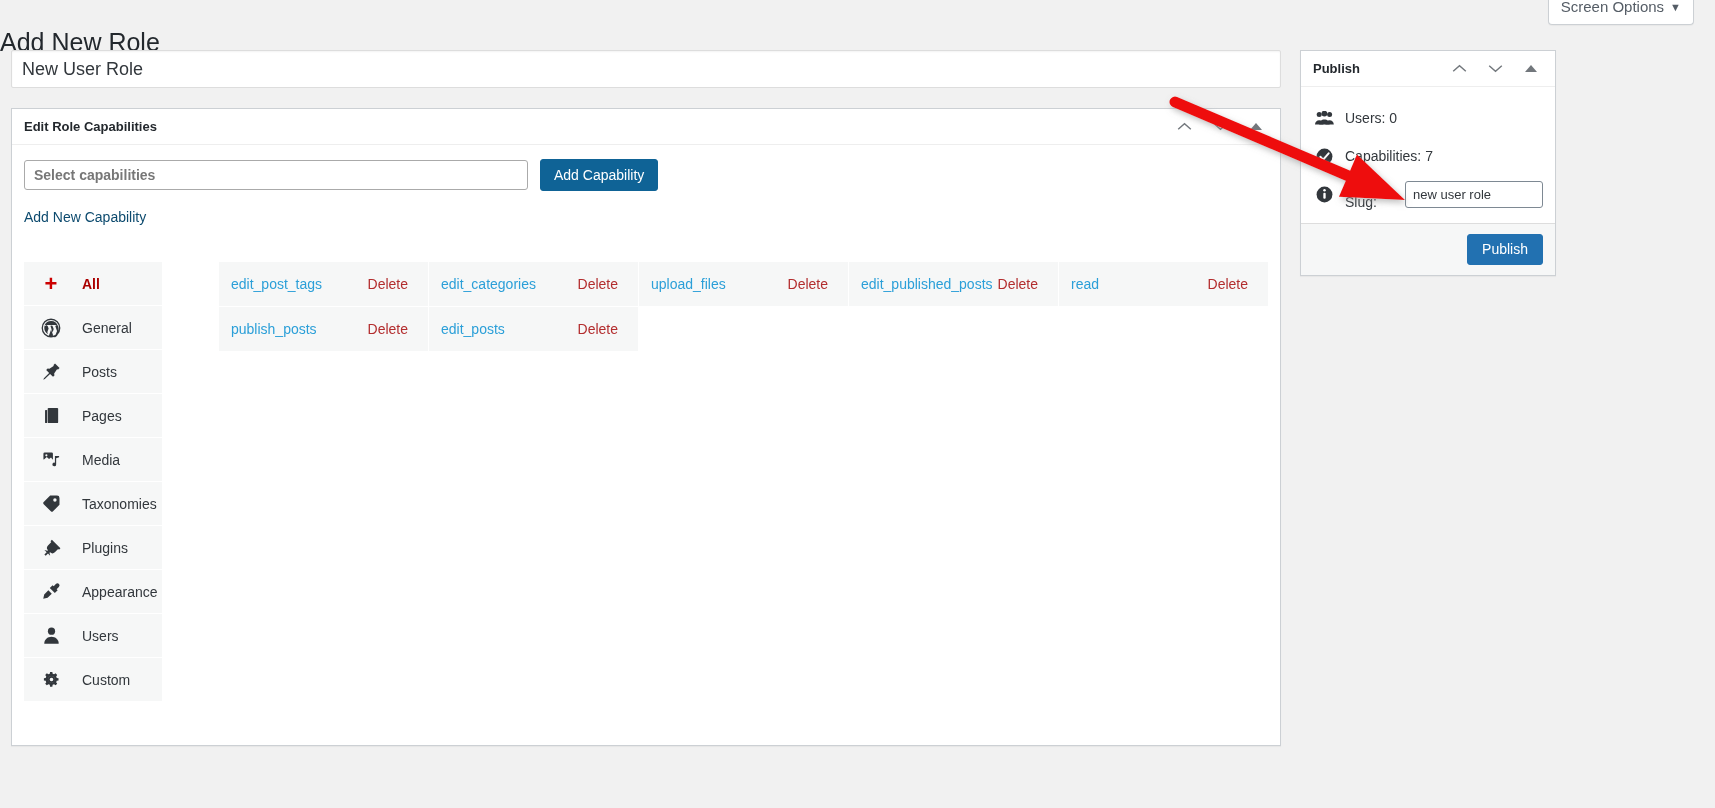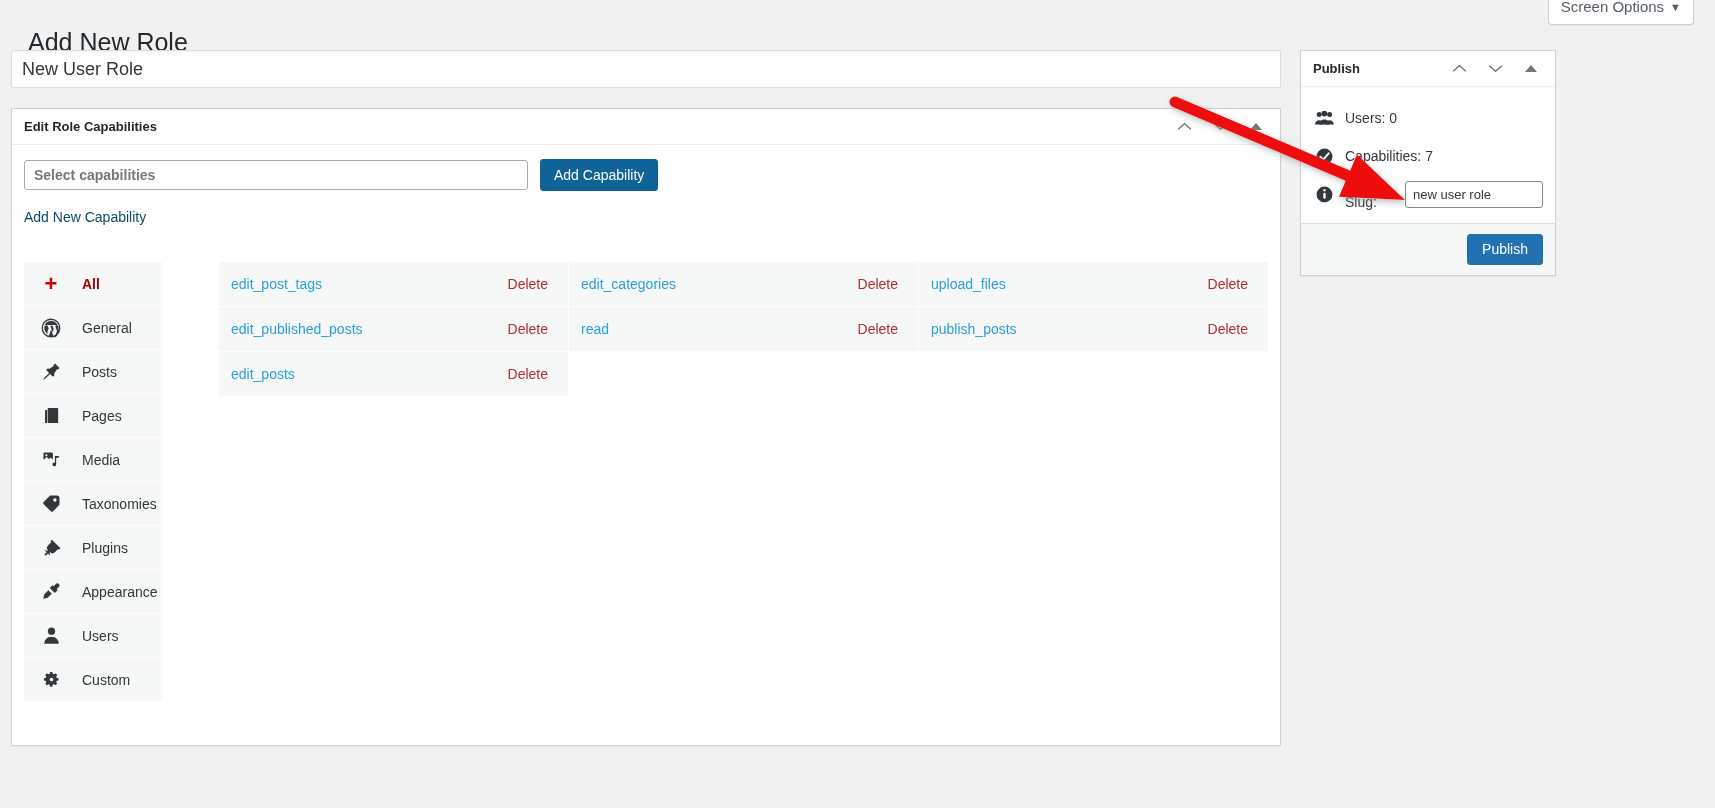--- a/index.html
+++ b/index.html
@@ -28,21 +28,21 @@
     color: #555d66;
     line-height: 1.2;
     box-shadow: 0 1px 1px rgba(0,0,0,.04);
     white-space: nowrap;
   }
   .screen-options .caret { font-size: 11px; margin-left: 6px; position: relative; top: -1px; }
 
   
   .page-title {
     position: absolute;
-    left: 28px; top: 9px;
+    left: 0; top: 9px;
     font-size: 25px;
     font-weight: 400;
     color: #23282d;
     line-height: 1.3;
   }
 
   
   .main-col {
     position: absolute;
     left: 11px; top: 50px;
@@ -175,21 +175,21 @@
     margin-right: 20px;
   }
   .cap-nav-item.active { color: #a00; font-weight: bold; }
   .cap-nav-item.active .nav-icon { color: #c00; }
   .plus-icon { font-size: 22px; font-weight: bold; line-height: 1; color: #c00; }
 
   
   .cap-grid {
     flex: 1;
     display: grid;
-    grid-template-columns: repeat(3, 1fr);
+    grid-template-columns: repeat(5, 1fr);
     column-gap: 1px;
     row-gap: 1px;
     margin-left: 57px;
     align-content: start;
   }
   .cap-cell {
     background: #f6f7f7;
     height: 44px;
     display: flex;
     align-items: center;

